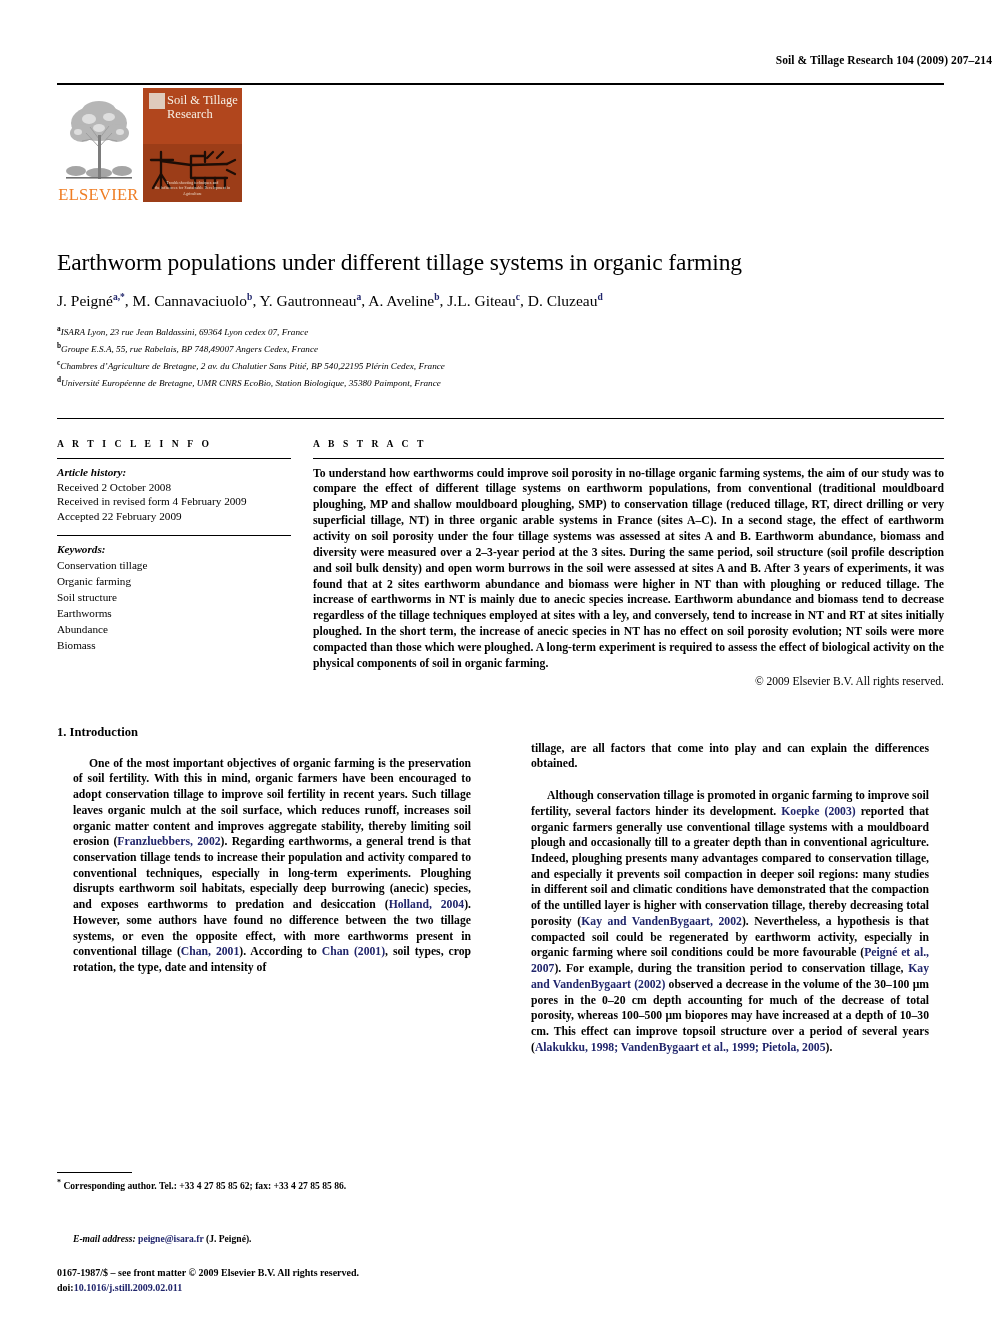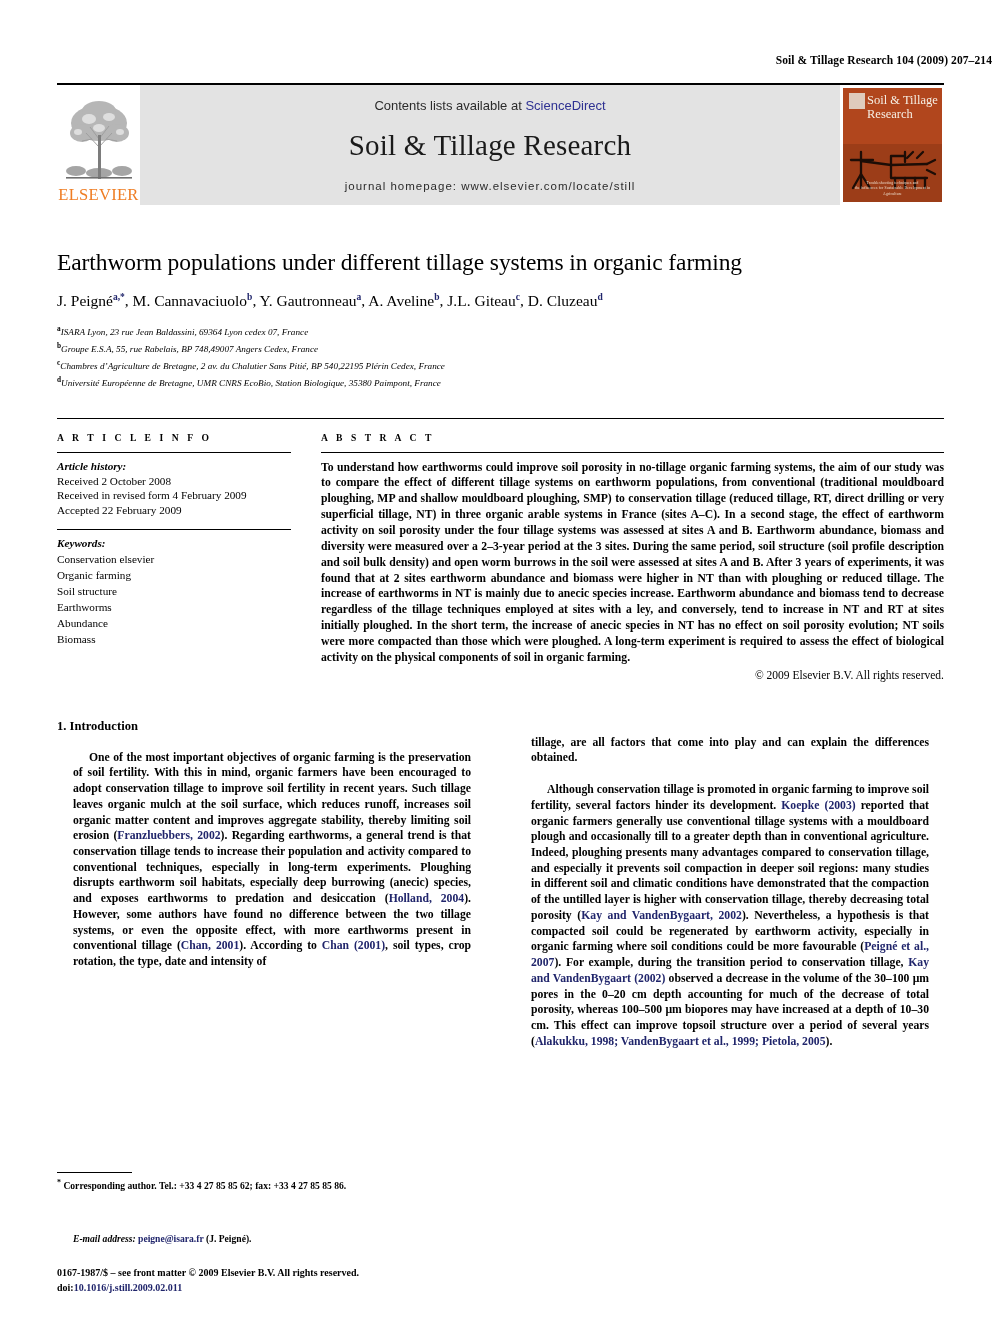--- a/index.html
+++ b/index.html
@@ -144,23 +144,23 @@
   }
   .authors sup { color: #20256b; font-size: 9.5px; font-weight: bold; vertical-align: super; }
   .affils { font-style: italic; font-size: 9.2px; line-height: 1.62; }
   .affils div { white-space: nowrap; overflow: hidden; }
   .affils sup { font-style: normal; font-weight: bold; font-size: 7.3px; vertical-align: super; }
 
   
   .infoabs {
     margin: 27px 48px 0 57px;
     border-top: 1.1px solid #000;
-    padding-top: 13px;
-    display: flex;
-    gap: 30px;
+    padding-top: 19px;
+    display: flex;
+    gap: 22px;
   }
   .col-info { width: 234px; flex: 0 0 234px; }
   .col-abs { flex: 1 1 auto; }
   .sec-head {
     font-size: 9.6px;
     font-weight: bold;
     letter-spacing: 3.1px;
     margin-bottom: 9px;
   }
   .rule { border-top: 0.9px solid #000; }
@@ -267,27 +267,20 @@
           <ellipse cx="14" cy="76" rx="10" ry="5"></ellipse>
           <ellipse cx="60" cy="76" rx="10" ry="5"></ellipse>
           <ellipse cx="37" cy="78" rx="13" ry="5"></ellipse>
         </g>
         <path d="M36 40 L36 84 L39 84 L39 40 Z" fill="#7c7c7c"></path>
         <rect x="4" y="82" width="66" height="1.6" fill="#6f6f6f"></rect>
       </svg>
       <div class="elsevier-word">ELSEVIER</div>
     </div>
 
-    <div class="banner-mid">
-      <div class="contents-line">
-        <span>Contents lists available at </span><a class="sd" href="#">ScienceDirect</a>
-      </div>
-      <div class="journal-title">Soil &amp; Tillage Research</div>
-      <div class="homepage-line">journal homepage: www.elsevier.com/locate/still</div>
-    </div>
 
     <div class="banner-right">
       <div class="cover">
         <div class="cover-top"></div>
         <div class="cover-bottom"></div>
         <div class="cover-els"></div>
         <div class="cover-title">
           <div>Soil &amp; Tillage</div>
           <div>Research</div>
         </div>
@@ -340,21 +333,21 @@
       <div class="hist">
         <div class="lbl">Article history:</div>
         <div>Received 2 October 2008</div>
         <div>Received in revised form 4 February 2009</div>
         <div>Accepted 22 February 2009</div>
       </div>
       <div class="block-gap"></div>
       <div class="rule"></div>
       <div class="kw">
         <div class="lbl">Keywords:</div>
-        <div>Conservation elsevier</div>
+        <div>Conservation tillage</div>
         <div>Organic farming</div>
         <div>Soil structure</div>
         <div>Earthworms</div>
         <div>Abundance</div>
         <div>Biomass</div>
       </div>
     </div>
 
     <div class="col-abs">
       <div class="sec-head">A B S T R A C T</div>

